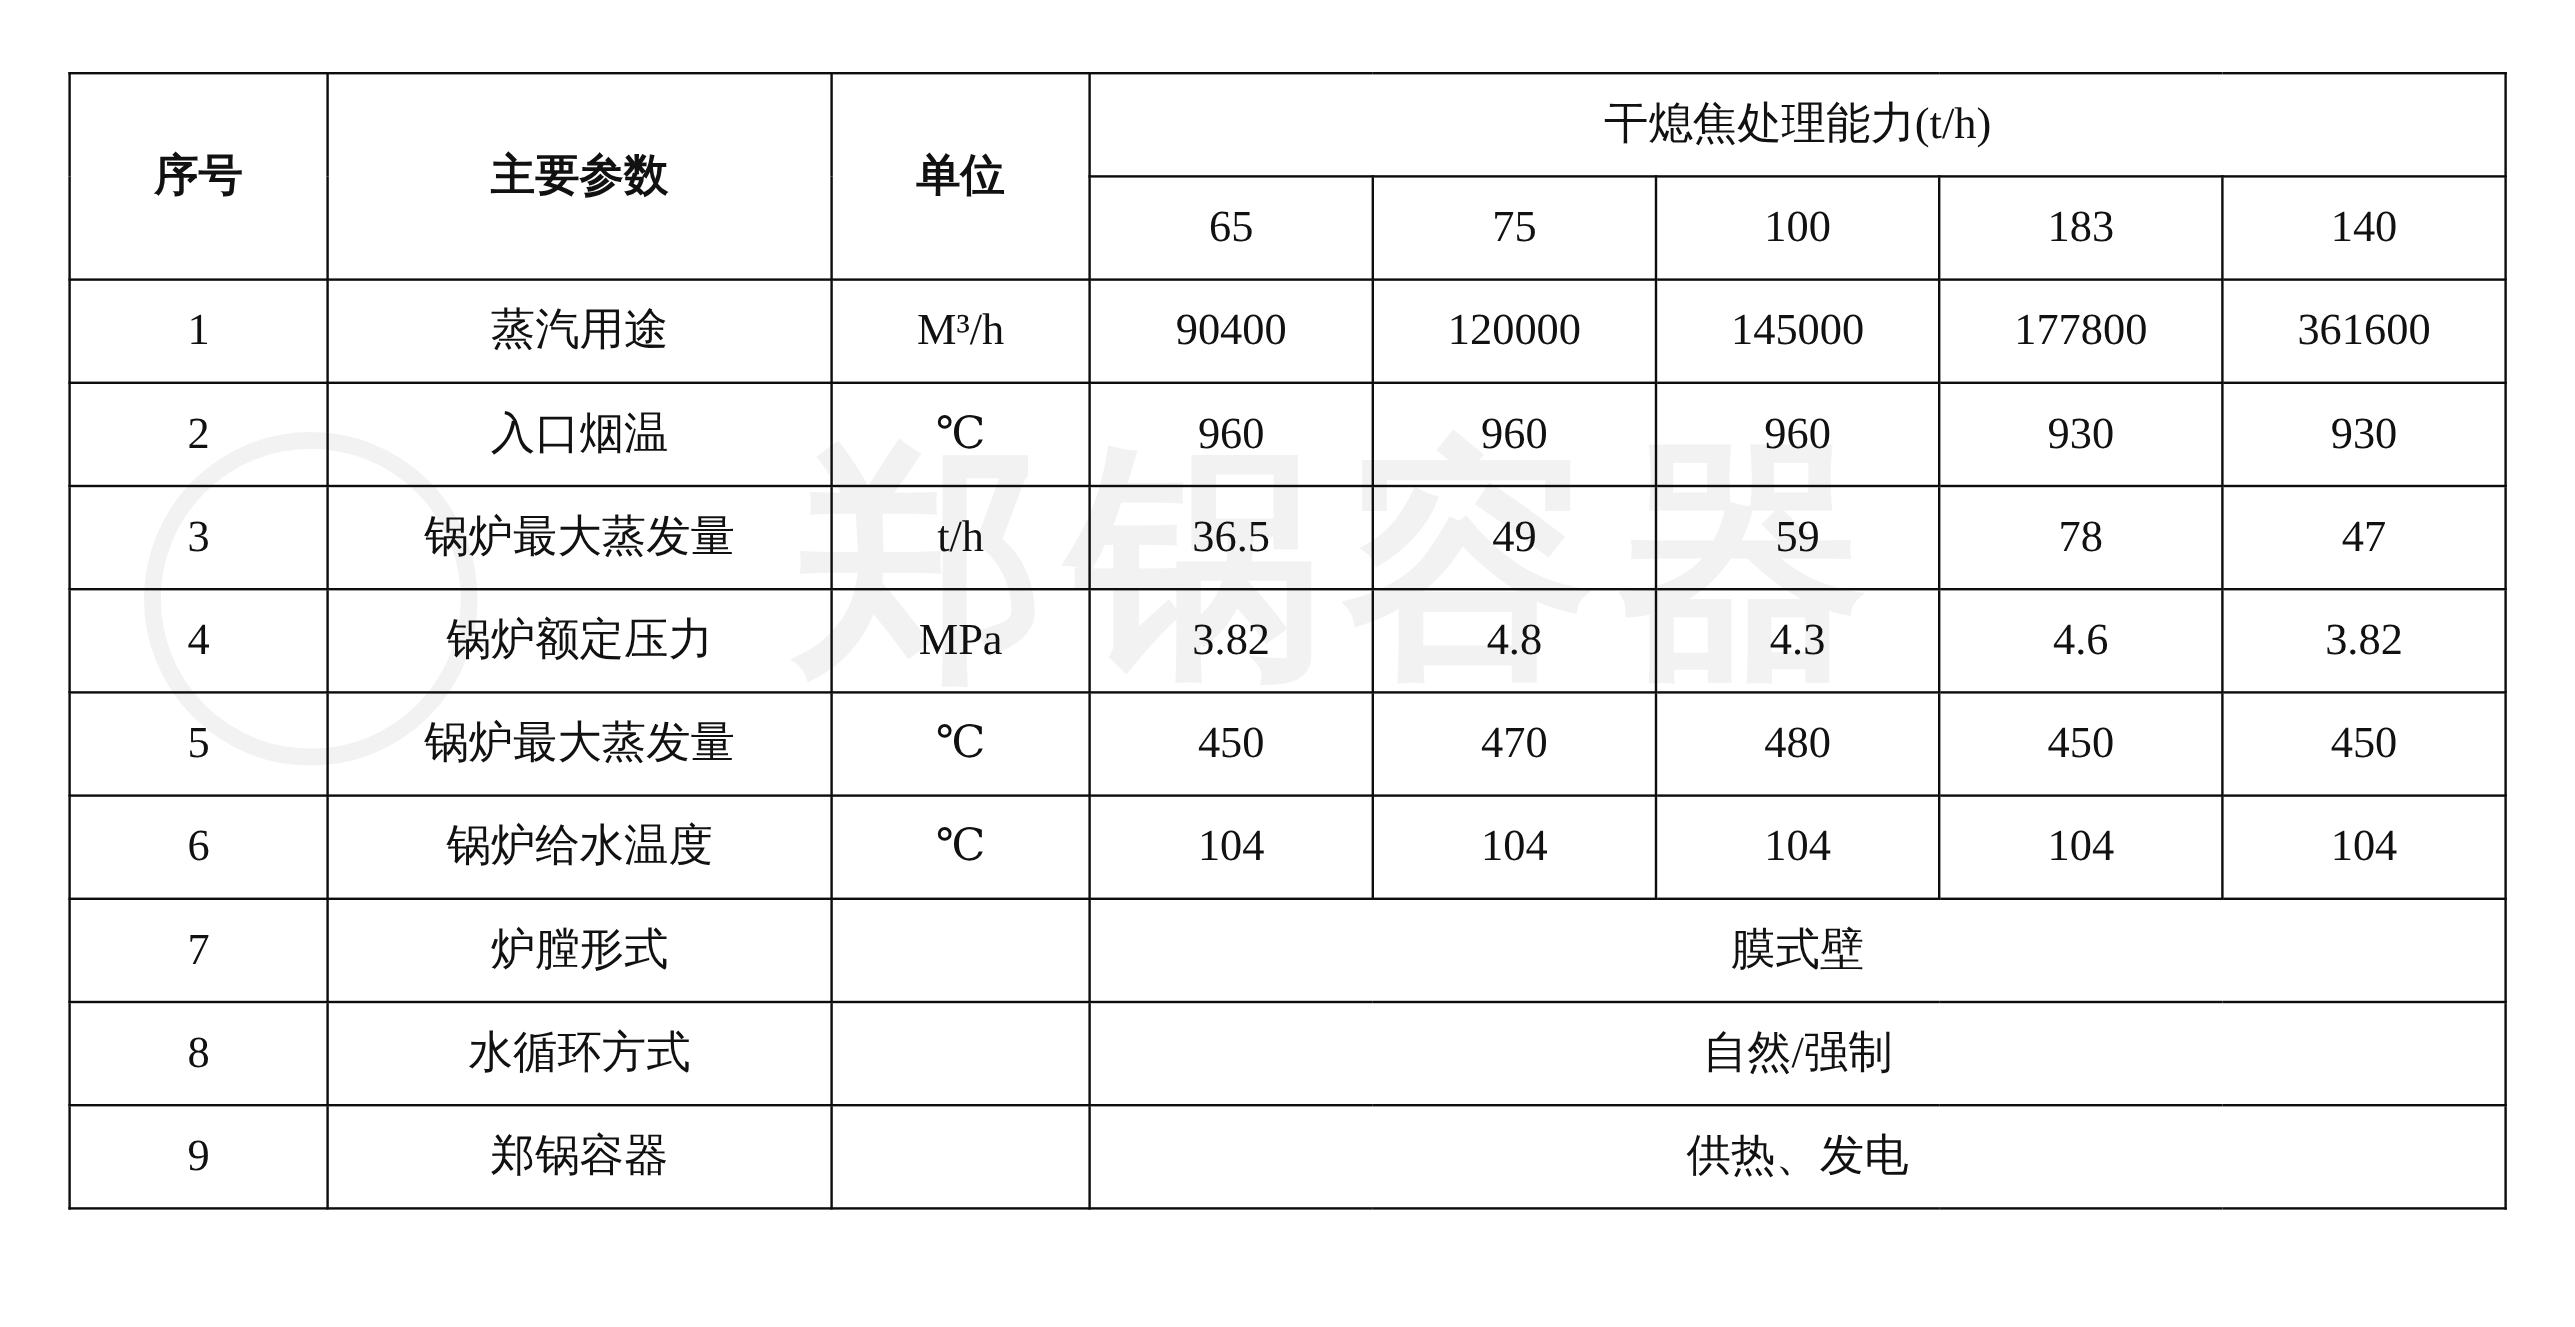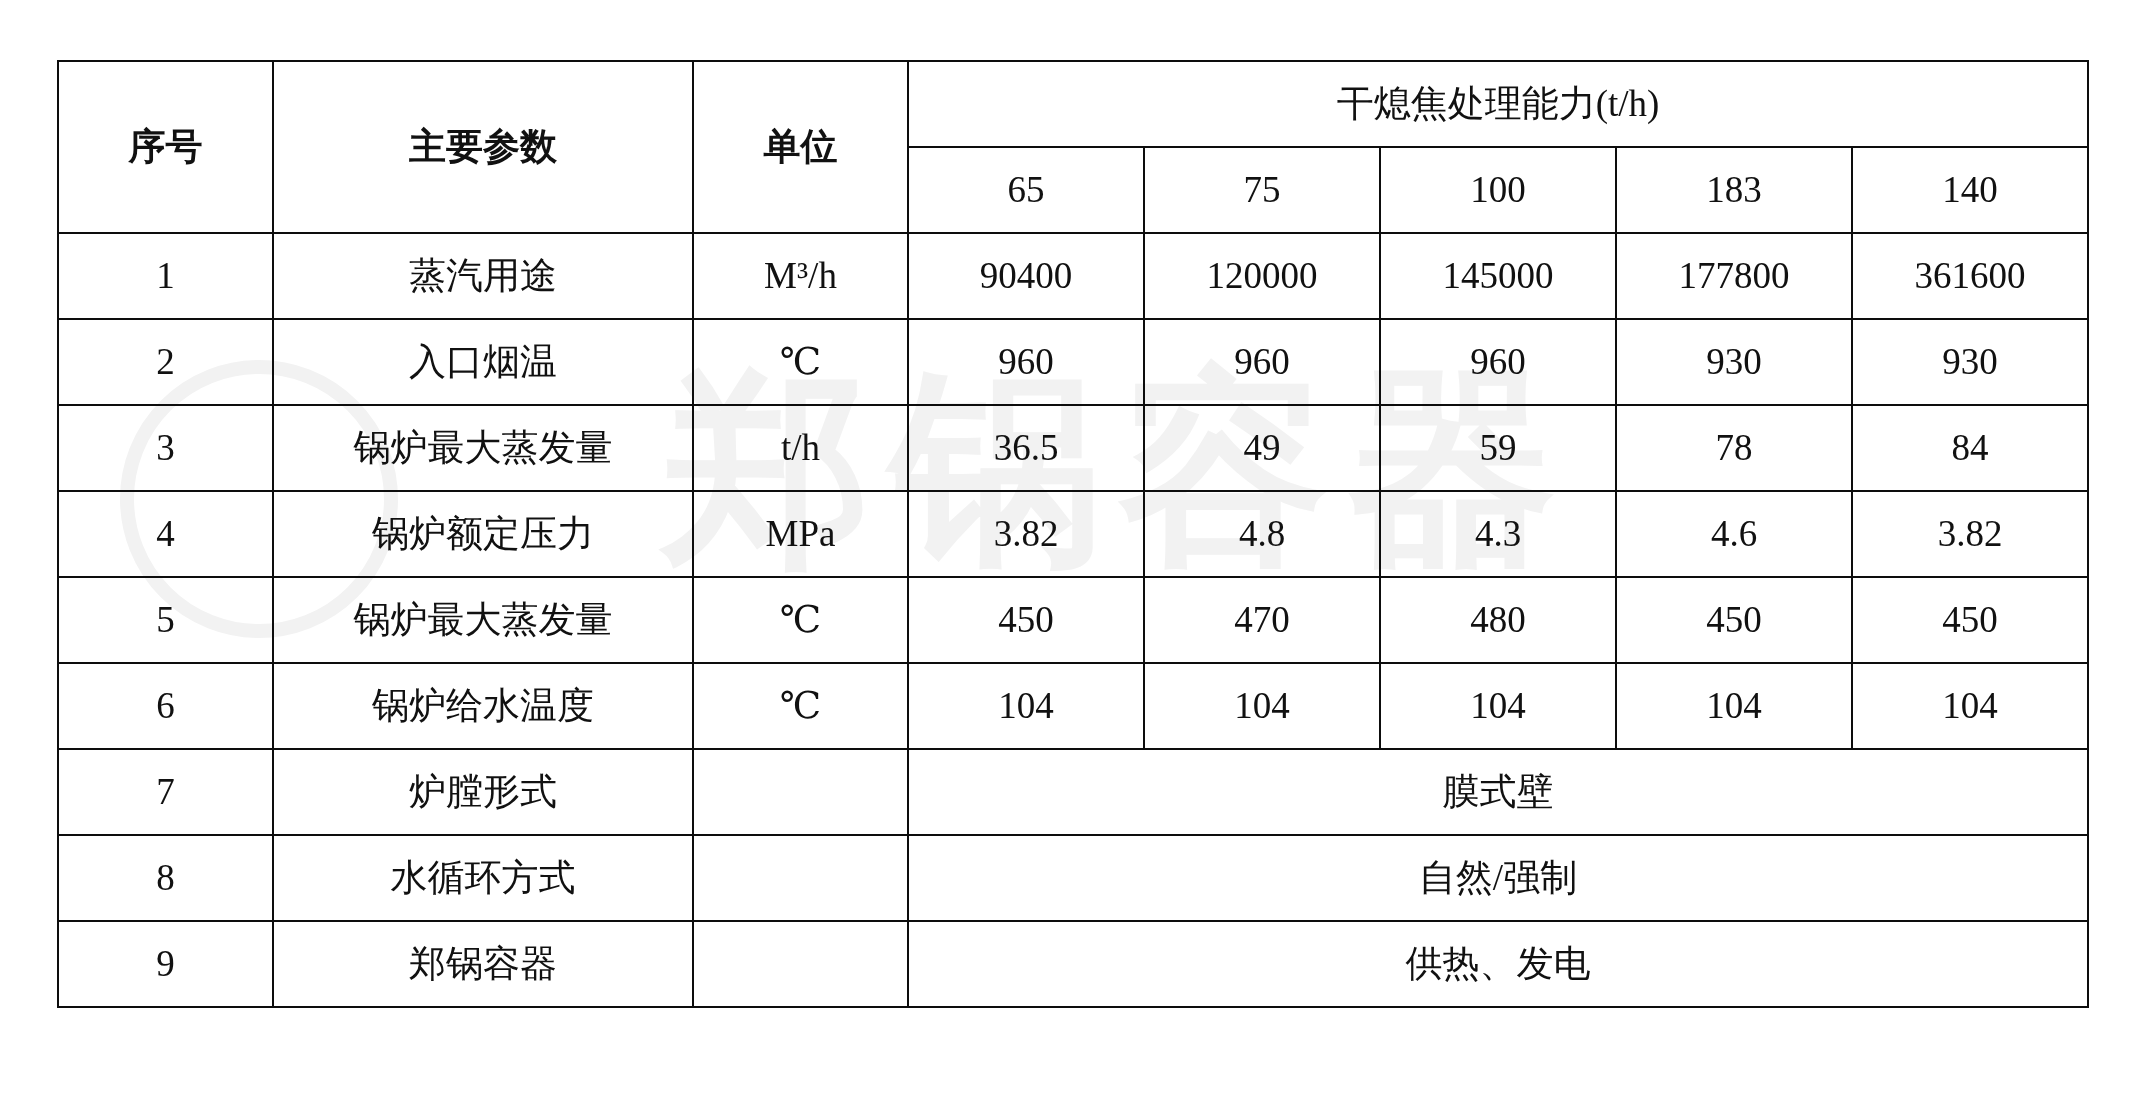--- a/index.html
+++ b/index.html
@@ -164,21 +164,21 @@
       </tr>
 
       <tr>
         <td class="num">3</td>
         <td>锅炉最大蒸发量</td>
         <td class="unit">t/h</td>
         <td class="val">36.5</td>
         <td class="val">49</td>
         <td class="val">59</td>
         <td class="val">78</td>
-        <td class="val">84</td>
+        <td class="val">47</td>
       </tr>
 
       <tr>
         <td class="num">4</td>
         <td>锅炉额定压力</td>
         <td class="unit">MPa</td>
         <td class="val">3.82</td>
         <td class="val">4.8</td>
         <td class="val">4.3</td>
         <td class="val">4.6</td>

